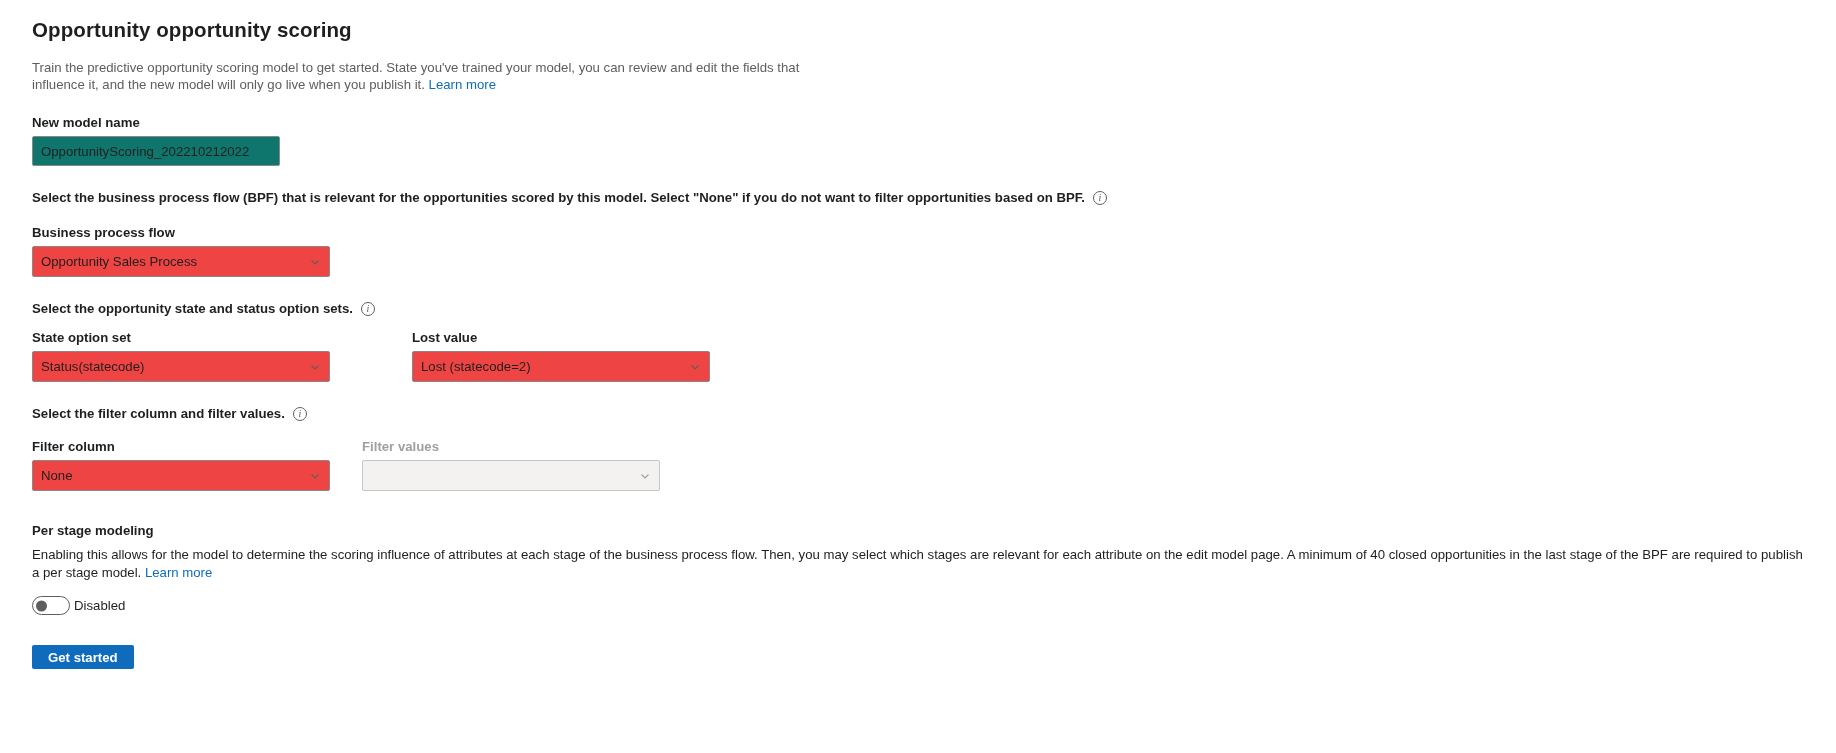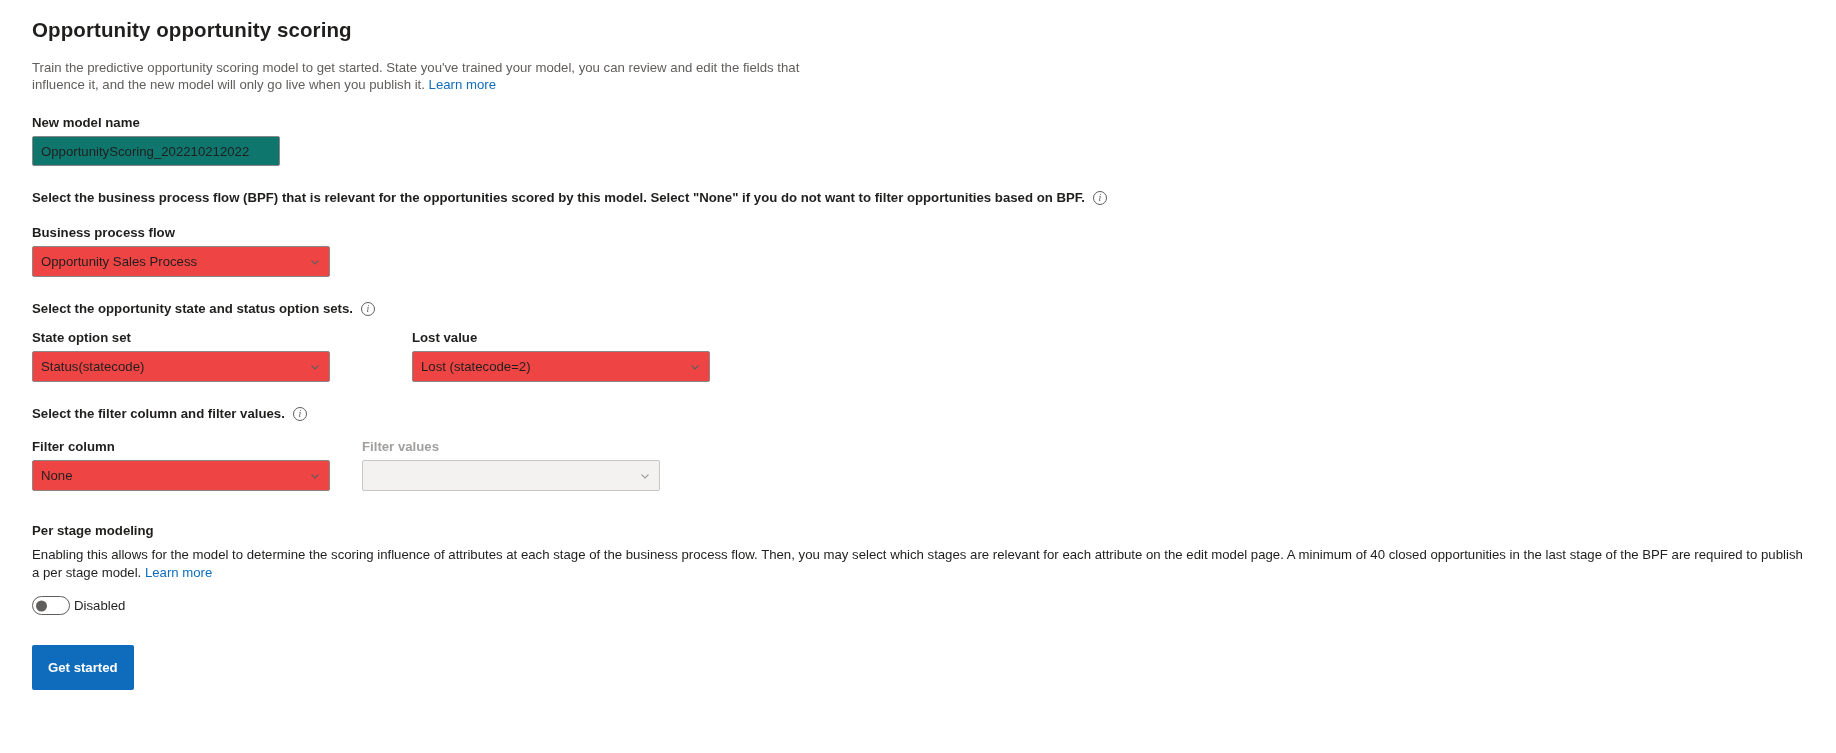--- a/index.html
+++ b/index.html
@@ -192,21 +192,21 @@
     left: 3px;
     transform: translateY(-50%);
   }
   .toggle-label {
     font-size: 13.2px;
     color: #201f1e;
   }
 
   .primary-button {
     margin-top: 30px;
-    height: 45px;
+    height: 24px;
     min-width: 96px;
     padding: 0 16px;
     background: #0f6cbd;
     color: #ffffff;
     border: none;
     border-radius: 2px;
     font-size: 13.2px;
     font-weight: 600;
     font-family: "Liberation Sans", sans-serif;
     cursor: pointer;

